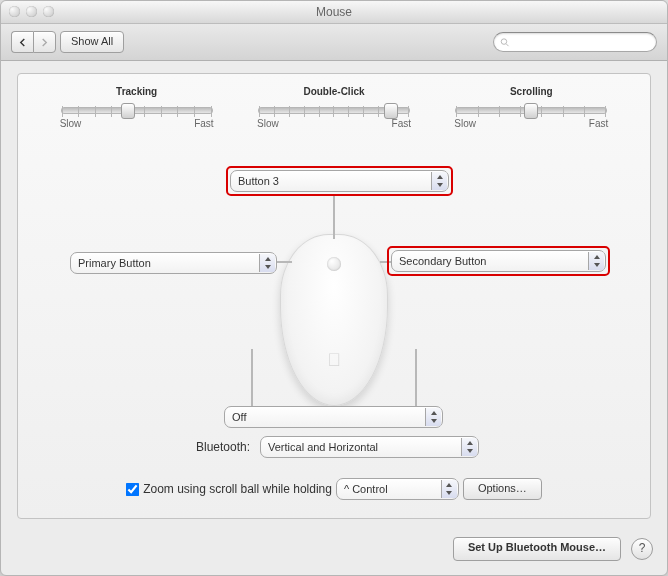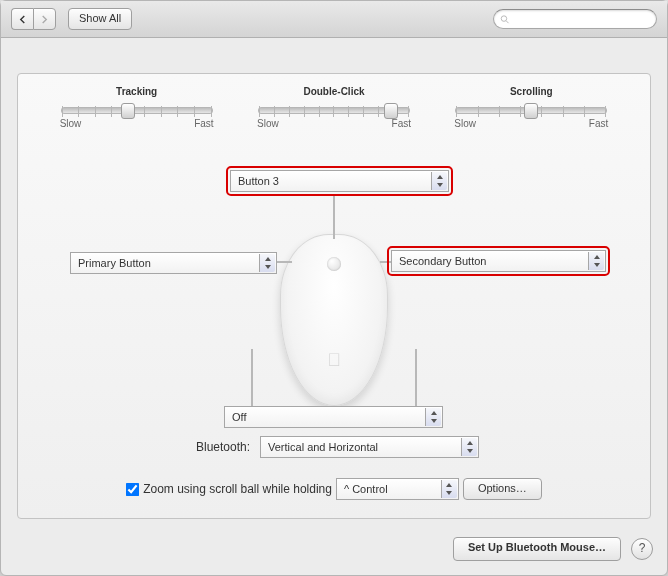--- a/index.html
+++ b/index.html
@@ -1,21 +1,21 @@
 <!DOCTYPE html>
 <html><head>
 <meta charset="utf-8">
 <style>
 html,body{margin:0;padding:0;font-family:"Lucida Grande","Helvetica Neue",Arial,sans-serif;font-size:12px;color:#333;background:#e8e8e8;}
 .win{width:668px;height:576px;background:#ececec;border:1px solid #b5b5b5;border-radius:6px;box-shadow:0 4px 16px rgba(0,0,0,.3);position:relative;box-sizing:border-box;}
 .titlebar{height:22px;background:linear-gradient(#f7f7f7,#d8d8d8);border-bottom:1px solid #bcbcbc;border-radius:6px 6px 0 0;position:relative;}
 .traffic{position:absolute;left:8px;top:5px;display:flex;gap:6px;}
 .traffic span{width:11px;height:11px;border-radius:50%;background:radial-gradient(circle at 30% 30%,#fafafa,#c4c4c4);box-shadow:inset 0 0 1px rgba(0,0,0,.4);}
 .titlebar .title{text-align:center;line-height:22px;font-size:12px;color:#666;}
-.toolbar{height:36px;background:linear-gradient(#e9e9e9,#d4d4d4);border-bottom:1px solid #b0b0b0;display:flex;align-items:center;padding:0 10px;gap:12px;}
+.toolbar{height:36px;background:linear-gradient(#e9e9e9,#d4d4d4);border-bottom:1px solid #b0b0b0;display:flex;align-items:center;padding:0 10px;gap:4px;}
 .btn{background:linear-gradient(#fdfdfd,#e5e5e5);border:1px solid #9f9f9f;border-radius:4px;height:20px;padding:0 10px;font-size:11px;line-height:18px;box-shadow:0 1px 0 rgba(255,255,255,.8) inset;cursor:default;white-space:nowrap;}
 .navbtns{display:flex;}
 .navbtns .btn{padding:0 6px;border-radius:0;}
 .navbtns .btn:first-child{border-radius:4px 0 0 4px;border-right:none;}
 .navbtns .btn:last-child{border-radius:0 4px 4px 0;}
 .navbtns svg{width:9px;height:9px;vertical-align:middle;}
 .toolbar .spacer{flex:1;}
 .search{display:flex;align-items:center;background:#fff;border:1px solid #a7a7a7;border-top-color:#8b8b8b;border-radius:10px;height:18px;width:150px;padding:0 6px;box-shadow:inset 0 1px 2px rgba(0,0,0,.15);}
 .search svg{width:11px;height:11px;opacity:.55;margin-right:3px;}
 .search input{border:none;outline:none;font-size:11px;width:100%;background:transparent;}
@@ -27,35 +27,43 @@
 .ticks{position:absolute;top:-2px;left:0;right:0;display:flex;justify-content:space-between;}
 .ticks span{width:1px;height:11px;background:#b6b6b6;}
 .thumb{position:absolute;top:-5px;width:12px;height:14px;background:linear-gradient(#fff,#d0d0d0);border:1px solid #9c9c9c;border-radius:3px;transform:translateX(-50%);}
 .slabels{display:flex;justify-content:space-between;font-size:10px;color:#666;margin:4px 8px 0;}
 .mousefig{position:absolute;left:50%;top:160px;transform:translateX(-50%);width:120px;text-align:center;}
 .mousebody{width:106px;height:170px;margin:0 auto;background:radial-gradient(ellipse at 50% 30%,#ffffff,#f4f4f4 60%,#eaeaea);border:1px solid #d7d7d7;border-radius:54px 54px 60px 60px / 68px 68px 110px 110px;position:relative;box-shadow:0 4px 8px rgba(0,0,0,.14),inset 0 -5px 10px rgba(0,0,0,.04);}
 .mouseball{position:absolute;left:50%;top:22px;transform:translateX(-50%);width:14px;height:14px;border-radius:50%;background:radial-gradient(circle at 35% 30%,#fff,#dcdcdc);box-shadow:inset 0 0 2px rgba(0,0,0,.25);}
 .applelogo{position:absolute;left:50%;bottom:34px;transform:translateX(-50%);font-size:18px;color:#d6d6d6;}
 .wireV{position:absolute;left:50%;margin-left:-1px;width:2px;background:#b8b8b8;z-index:1;}
 .wireH{position:absolute;height:2px;background:#b8b8b8;z-index:1;}
-.select{position:absolute;background:linear-gradient(#ffffff,#f2f2f2);border:1px solid #a6a6a6;border-radius:0;height:20px;font-size:11px;display:flex;align-items:center;padding:0 18px 0 7px;box-shadow:0 1px 0 rgba(255,255,255,.7) inset;z-index:3;cursor:default;}
+.select{position:absolute;background:linear-gradient(#ffffff,#f2f2f2);border:1px solid #a6a6a6;border-radius:7px;height:20px;font-size:11px;display:flex;align-items:center;padding:0 18px 0 7px;box-shadow:0 1px 0 rgba(255,255,255,.7) inset;z-index:3;cursor:default;}
 .stepper{position:absolute;right:1px;top:1px;bottom:1px;width:15px;background:linear-gradient(#f6f7fb,#d8dcef);border-left:1px solid #a6a6a6;border-radius:0 2px 2px 0;}
 .stepper::before,.stepper::after{content:"";position:absolute;left:50%;transform:translateX(-50%);border-left:3px solid transparent;border-right:3px solid transparent;}
 .stepper::before{top:3px;border-bottom:4px solid #555;}
 .stepper::after{bottom:3px;border-top:4px solid #555;}
 .hl{border:2px solid #d90000;border-radius:5px;padding:2px;z-index:4;}
 .label{position:absolute;font-size:12px;}
 .zoomrow{position:absolute;left:0;right:0;bottom:18px;display:flex;justify-content:center;align-items:center;gap:4px;}
 input[type=checkbox]{margin:0 4px 0 0;transform:scale(1.05);}
 .footer{position:absolute;right:14px;bottom:14px;display:flex;align-items:center;gap:10px;}
 .helpbtn{width:20px;height:20px;border:1px solid #9c9c9c;border-radius:50%;background:linear-gradient(#fff,#e2e2e2);text-align:center;line-height:18px;font-size:12px;color:#555;cursor:default;}
 </style>
 </head>
 <body>
 <div class="win">
+  <div class="titlebar">
+    <div class="traffic">
+        <span></span>
+        <span></span>
+        <span></span>
+      </div>
+    <div class="title">Mouse</div>
+  </div>
   <div class="toolbar">
     <div class="navbtns">
       <div class="btn"><svg viewBox="0 0 10 10">
             <path d="M7 1 L3 5 L7 9" fill="none" stroke="#333" stroke-width="1.5"></path>
           </svg></div>
       <div class="btn"><svg viewBox="0 0 10 10">
             <path d="M3 1 L7 5 L3 9" fill="none" stroke="#aaa" stroke-width="1.5"></path>
           </svg></div>
     </div>
     <div class="btn">Show All</div>

